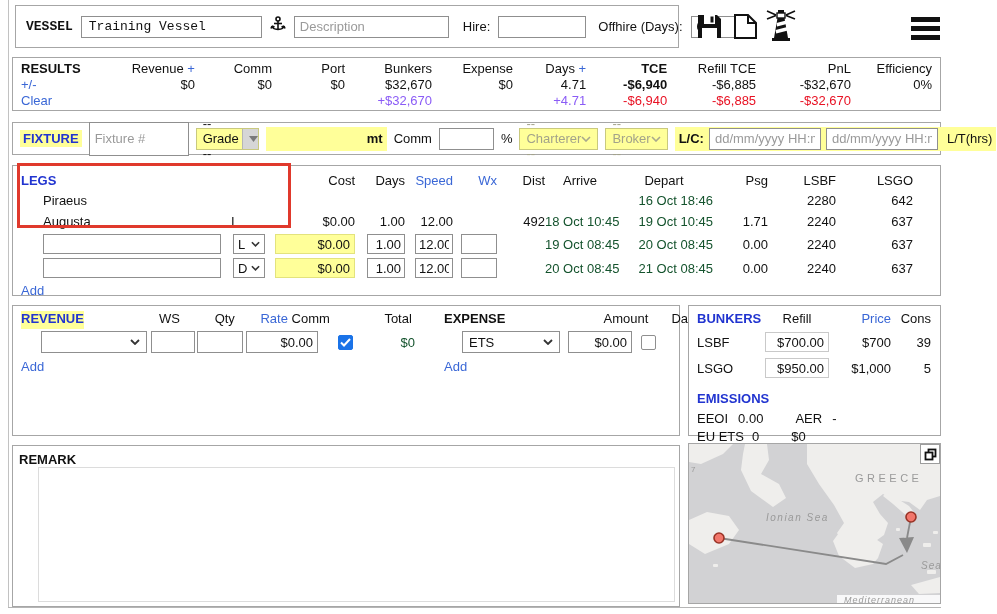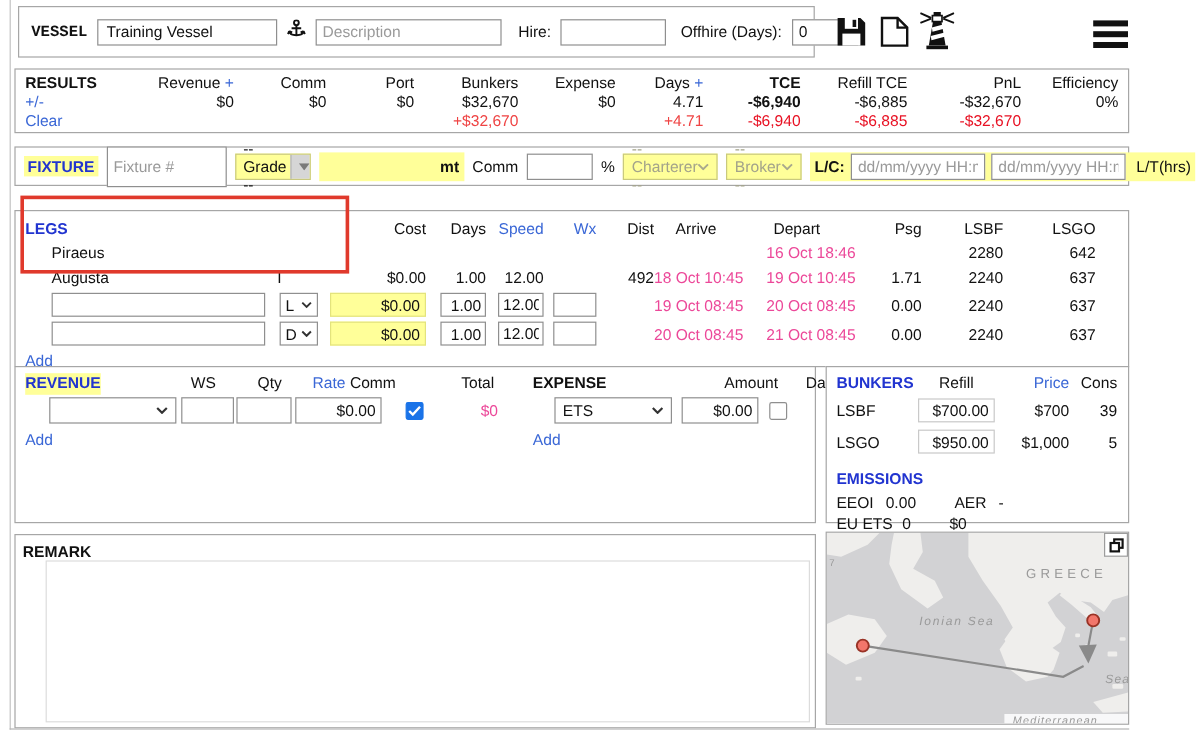--- a/index.html
+++ b/index.html
@@ -8,23 +8,23 @@
   .page { position:relative; width:997px; height:614px; background:#fff; overflow:hidden; }
 
   .edge-left { position:absolute; left:8px; top:0; width:1px; height:608px; background:#c2c2c2; }
   .edge-bottom { position:absolute; left:8px; top:607px; width:933px; height:1px; background:#b5b5b5; }
 
   .panel { position:absolute; border:1px solid #a6a6a6; background:#fff; }
 
   
   .blue-title { color:#2134d0; font-weight:bold; }
   .link { color:#3a67d6; cursor:pointer; }
-  .green { color:#ef4444; }
+  .green { color:#8b5cf6; }
   .red { color:#e81123; }
-  .gray { color:#ec4899; }
+  .gray { color:#14532d; }
   .hl { background:#ffff99; }
   .bold { font-weight:bold; }
 
   input, textarea { font-family:inherit; font-size:13px; border:1px solid #8f8f8f; background:#fff; color:#111; outline:none; }
   input::placeholder, textarea::placeholder { color:#9a9a9a; }
   input.num { text-align:right; }
   .yellow-input { background:#ffff99; border:1px solid #e3e37d; }
 
   .sel { display:inline-flex; align-items:center; justify-content:space-between; border:1px solid #8f8f8f; background:#fff; height:22px; padding:0 6px; cursor:pointer; }
   .sel svg { flex:none; }
@@ -49,21 +49,21 @@
   .fixture-panel { left:12px; top:122px; width:929px; height:33px; display:flex; align-items:center; gap:7px; padding:0 7px; }
   .fixture-panel .title { padding:1px 3px; }
   .grade-sel { background:#ffff99; border:1px solid #c9c97e; width:128px; padding:0; }
   .grade-sel span { padding-left:6px; }
   .grade-arrow { width:19px; height:20px; background:#d6d6d6; border-left:1px solid #b5b5b5; display:flex; align-items:center; justify-content:center; }
   .ystrip { display:inline-flex; align-items:center; gap:5px; background:#ffff99; height:24px; padding:0 4px; }
   .sel.dim { background:#ffff99; border:1px solid #c9c97e; color:#a3a38a; }
   .sel.dim svg polyline { stroke:#a8a88d; }
 
   
-  .legs-panel { left:12px; top:175px; width:929px; height:131px; padding:4px 0 0 0; }
+  .legs-panel { left:12px; top:165px; width:929px; height:131px; padding:4px 0 0 0; }
   .legs-row { display:flex; align-items:center; }
   .legs-row .c { flex:none; }
   .c.nm  { width:218px; padding-left:30px; }
   .c.nm0 { width:218px; padding-left:8px; }
   .c.tp  { width:34px; }
   .c.n1 { width:90px; text-align:right; }
   .c.n2 { width:50px; text-align:right; }
   .c.n3 { width:48px; text-align:right; }
   .c.n4 { width:44px; text-align:right; }
   .c.n5 { width:48px; text-align:right; }
@@ -115,21 +115,21 @@
 </style>
 </head>
 <body>
 
 <div class="page">
   <div class="edge-left"></div>
   <div class="edge-bottom"></div>
 
   <div class="panel vessel-panel">
     <span class="lbl">VESSEL</span>
-    <input style="width: 150px; height: 22px; padding: 0px 7px;" value="Training Vessel">
+    <input style="width: 181px; height: 22px; padding: 0px 7px; font-family: Liberation Mono, monospace;" value="Training Vessel">
     <span>
       <svg width="16" height="18" viewBox="0 0 16 18" fill="none" stroke="#111" stroke-width="1.6">
         <circle cx="8" cy="3" r="2"></circle>
           <line x1="8" y1="5" x2="8" y2="14"></line>
           <line x1="4" y1="7.5" x2="12" y2="7.5"></line>
         <path d="M2 10 C2.5 14.5 13.5 14.5 14 10 M2 10 L1 12.5 M2 10 L4.5 11 M14 10 L15 12.5 M14 10 L11.5 11"></path>
       </svg>
     </span>
     <input style="width: 155px; height: 22px; padding: 0px 5px;" placeholder="Description">
     <span style="margin-left:6px;">Hire:</span>

